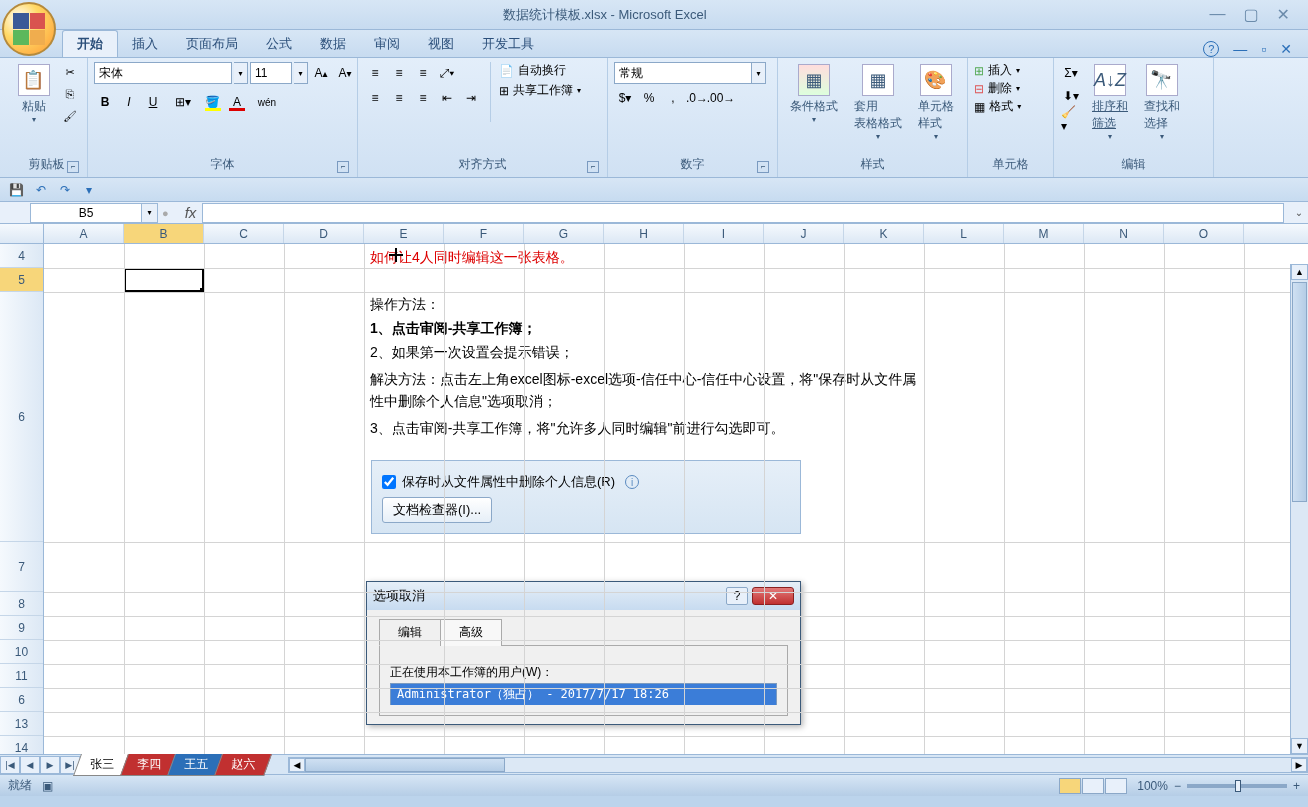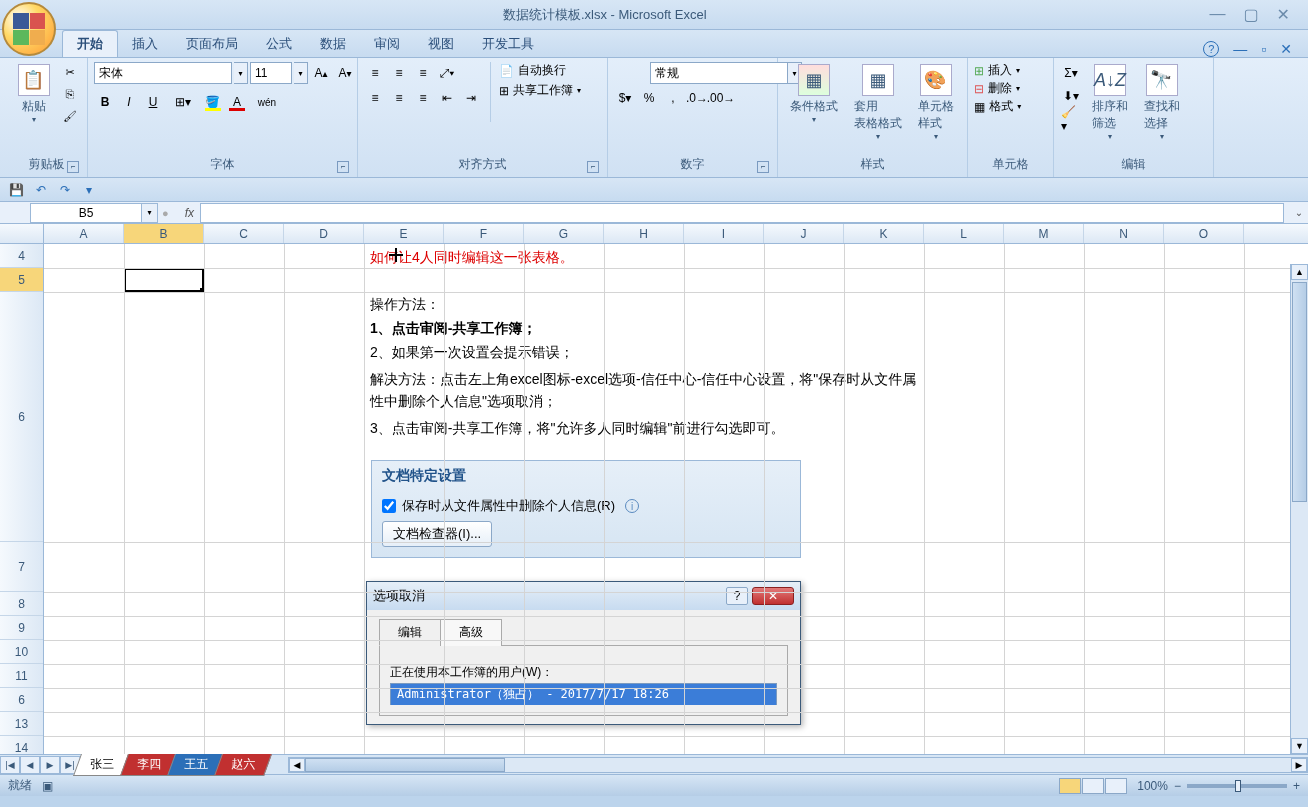--- a/index.html
+++ b/index.html
@@ -43,21 +43,21 @@
 
 
 .qat { height: 24px; background: linear-gradient(#d7e6f5, #c7dbf0); border-bottom: 1px solid #9bb8d8; display: flex; align-items: center; padding-left: 8px; gap: 6px; }
 .qat-btn { width: 18px; height: 18px; display:flex; align-items:center; justify-content:center; font-size:12px; color:#2b6fb8; cursor:pointer;}
 
 
 .formula-bar { height: 22px; background: #e8f0fa; border-bottom: 1px solid #9bb8d8; display: flex; align-items: center; }
 .name-box { width: 112px; height: 20px; background: #fff; border: 1px solid #9bb8d8; margin-left: 30px; text-align: center; font-size: 12px; display:flex; align-items:center; justify-content:center;}
 .name-dd { width: 16px; height: 20px; border: 1px solid #9bb8d8; border-left:none; display:flex;align-items:center;justify-content:center;font-size:8px;}
 .fx-controls { display:flex; align-items:center; margin-left: 4px; gap:4px;}
-.fx { font-style: italic; font-size: 12px; color: #555; margin-left: 12px; }
+.fx { font-style: italic; font-size: 15px; color: #555; margin-left: 12px; }
 .formula-input { flex: 1; height: 20px; background: #fff; border: 1px solid #9bb8d8; margin-left: 6px; margin-right: 6px; }
 .fbar-expand { width:18px; display:flex; align-items:center; justify-content:center; font-size:10px; color:#555;}
 
 
 .grid-container { position: relative; height: 530px; background: #fff; }
 .col-headers { height: 20px; display: flex; background: linear-gradient(#f5f9fd,#dce8f5); border-bottom: 1px solid #9bb8d8; }
 .corner { width: 44px; border-right: 1px solid #9bb8d8; }
 .col-h { border-right: 1px solid #c5d6e8; text-align: center; font-size: 12px; color: #3b5a7a; line-height: 20px; }
 .col-h.active { background: #f7d67a; }
 .row-area { display: flex; height: 510px; position: relative; overflow: hidden; }
@@ -234,21 +234,21 @@
             <span>共享工作簿</span>
             <span style="font-size:8px;">▾</span>
           </div>
       </div>
     </div>
     <div class="ribbon-group-label"><span>对齐方式</span><span class="dlg-launcher">⌐</span></div>
   </div>
 
   <div class="ribbon-group" style="width:170px;">
     <div class="ribbon-group-content" style="flex-direction:column;gap:3px;">
-      <div style="display:flex;margin-left:36px;">
+      <div style="display:flex;">
           <div class="number-format">常规</div>
           <div class="dd-arrow">▾</div>
         </div>
       <div style="display:flex;gap:2px;">
         <div class="ribbon-sq">$▾</div>
         <div class="ribbon-sq">%</div>
         <div class="ribbon-sq">,</div>
         <div class="ribbon-sq">.0→</div>
         <div class="ribbon-sq">.00→</div>
       </div>
@@ -302,21 +302,21 @@
 
   <div class="ribbon-group" style="width:160px;">
     <div class="ribbon-group-content">
       <div style="display:flex;flex-direction:column;gap:1px;font-size:12px;">
         <div class="ribbon-sq">Σ▾</div>
         <div class="ribbon-sq">⬇▾</div>
         <div class="ribbon-sq">🧹▾</div>
       </div>
       <div class="big-btn">
           <div class="icon" style="font-style:italic;">A↓Z</div>
-          <span style="white-space:pre-line;">排序和
+          <span style="white-space:pre-line;text-decoration:underline;">排序和
 筛选</span>
           <span style="font-size:8px;">▾</span>
         </div>
       <div class="big-btn">
           <div class="icon">🔭</div>
           <span style="white-space:pre-line;">查找和
 选择</span>
           <span style="font-size:8px;">▾</span>
         </div>
     </div>
@@ -381,21 +381,20 @@
 
       <div class="overlay-text red-text" style="left:326px;top:5px;">如何让4人同时编辑这一张表格。</div>
       <div class="cursor-cross" style="left:345px;top:4px;"></div>
       <div class="overlay-text" style="left:326px;top:52px;">操作方法：</div>
       <div class="overlay-text" style="left:326px;top:76px;font-weight:bold;">1、点击审阅-共享工作簿；</div>
       <div class="overlay-text" style="left:326px;top:100px;">2、如果第一次设置会提示错误；</div>
       <div class="overlay-text" style="left:326px;top:124px;width:560px;white-space:normal;line-height:22px;">解决方法：点击左上角excel图标-excel选项-信任中心-信任中心设置，将"保存时从文件属性中删除个人信息"选项取消；</div>
       <div class="overlay-text" style="left:326px;top:176px;">3、点击审阅-共享工作簿，将"允许多人同时编辑"前进行勾选即可。</div>
 
       <div class="settings-panel">
-        <div class="hdr">文档特定设置</div>
         <div class="chk-row">
           <input type="checkbox" checked="" style="">
           <span>保存时从文件属性中删除个人信息(R)</span>
           <span class="info-icon">i</span>
         </div>
         <button>文档检查器(I)...</button>
       </div>
 
       <div class="dialog">
         <div class="dialog-title">

